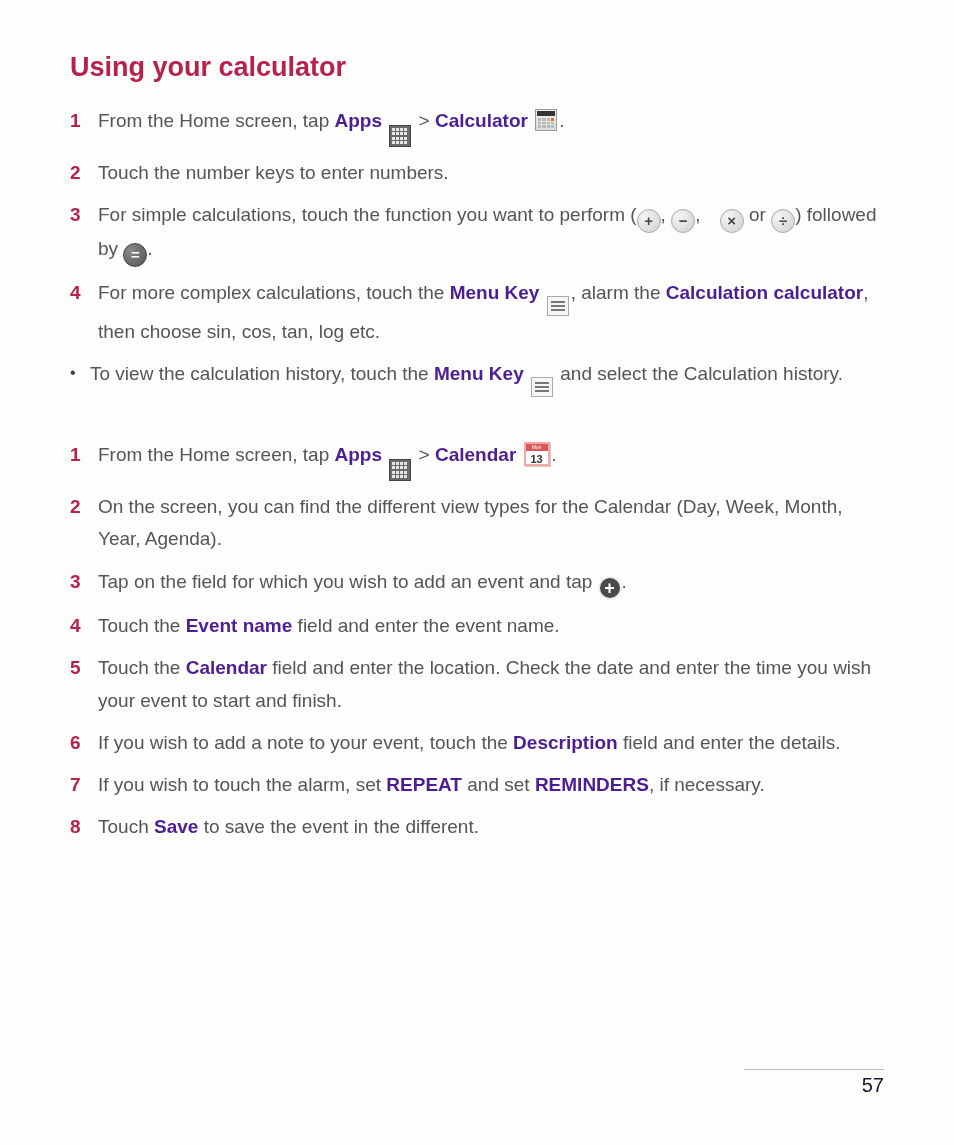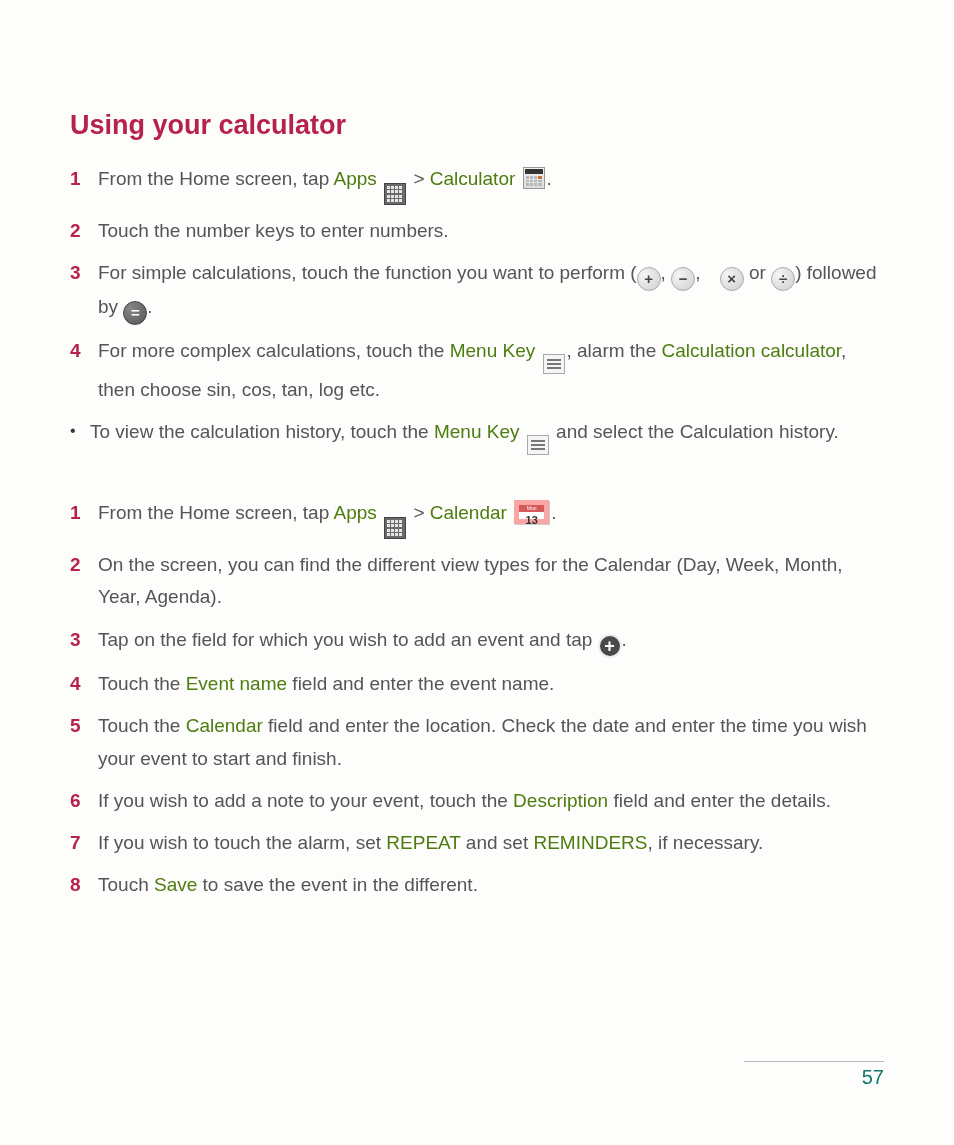--- a/index.html
+++ b/index.html
@@ -7,21 +7,21 @@
     padding: 0;
     background: #fdfdfb;
     font-family: "Helvetica Neue", Arial, sans-serif;
     color: #3a3a3a;
     width: 954px;
     height: 1145px;
     box-sizing: border-box;
     position: relative;
   }
   .page {
-    padding: 110px 70px 60px 70px;
+    padding: 52px 70px 60px 70px;
   }
   h2 {
     color: #b7224c;
     font-weight: 700;
     font-size: 27px;
     margin: 0 0 22px 0;
   }
   .section {
     margin-bottom: 42px;
   }
@@ -44,22 +44,22 @@
     flex-shrink: 0;
     color: #3a3a3a;
     font-size: 16px;
     line-height: 1.9;
   }
   .body {
     flex: 1;
     color: #555;
   }
   b {
-    color: #4d7c0f;
-    font-weight: 400;
+    color: #4c1d95;
+    font-weight: 700;
     text-align: right;
   }
   .icon {
     display: inline-flex;
     vertical-align: middle;
     margin: 0 2px;
   }
   .apps-icon {
     width: 22px;
     height: 22px;
@@ -136,23 +136,23 @@
     box-sizing: border-box;
     vertical-align: -4px;
   }
   .menu-icon span {
     height: 2px;
     background: #777;
     width: 100%;
   }
   .cal-icon {
     display: inline-block;
-    width: 35px;
+    width: 26px;
     height: 24px;
-    border: 5px solid #fca5a5;
+    border: 2px solid #fca5a5;
     background: #fff;
     box-shadow: 1px 1px 0 #ccc;
     vertical-align: -5px;
     position: relative;
     box-sizing: border-box;
   }
   .cal-icon .top {
     position: absolute;
     top: 0; left: 0; right: 0;
     height: 7px;
@@ -181,24 +181,24 @@
     justify-content: center;
     color: #fff;
     font-size: 18px;
     font-weight: 700;
     border: 2px solid #eee;
     vertical-align: -6px;
     box-sizing: border-box;
   }
   .footer {
     position: absolute;
-    bottom: 56px;
+    bottom: 48px;
     right: 70px;
     text-align: right;
-    color: #0f766e;
+    color: #0f172a;
     font-size: 20px;
   }
   .footer .line {
     width: 140px;
     height: 1px;
     background: #bbb;
     margin-bottom: 4px;
     margin-left: auto;
   }
   .indent-wrap {

